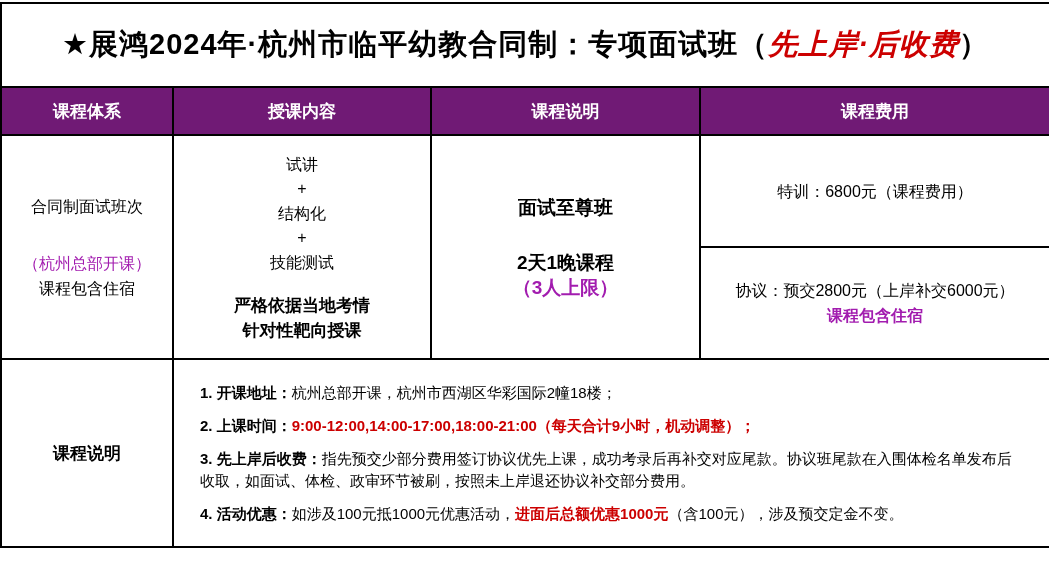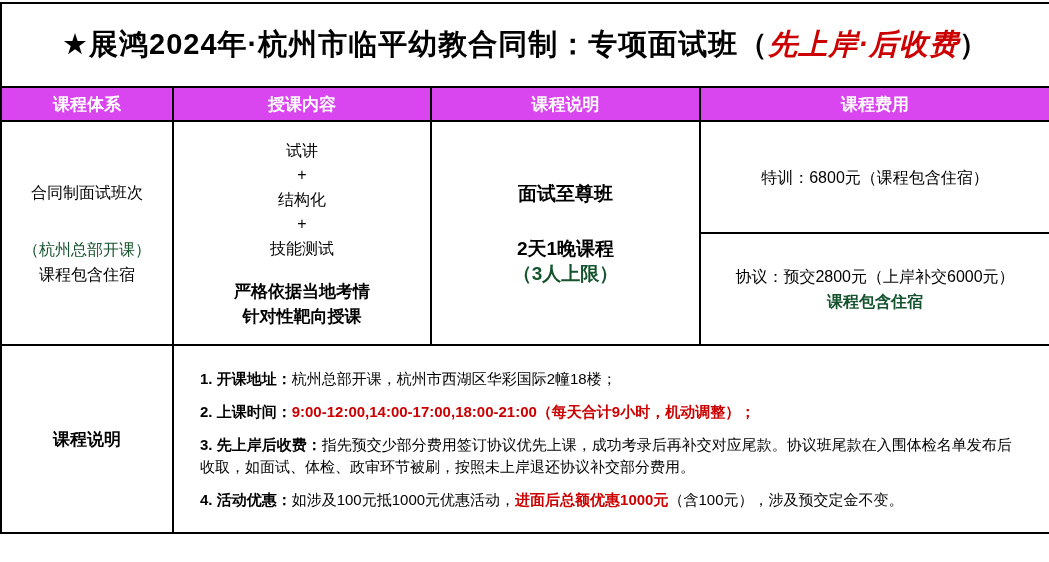--- a/index.html
+++ b/index.html
@@ -22,43 +22,43 @@
     height: 84px;
     text-align: center;
     font-size: 29px;
     font-weight: bold;
     letter-spacing: 1px;
   }
   .title-highlight { color: #cc0000; font-style: italic; }
 
   
   .header-row th {
-    height: 34px;
-    background: #d946ef;
+    height: 48px;
+    background: #701a75;
     color: #ffffff;
     font-size: 17px;
     font-weight: bold;
     text-align: center;
   }
 
   
   .cell-system, .cell-content, .cell-type, .cell-fee {
     text-align: center;
     font-size: 16px;
     line-height: 25px;
     margin-top: 25px;
   }
   .cell-system .gap-top { margin-top: 32px; }
   .cell-content .plus { line-height: 24px; }
   .cell-content .emph { font-weight: bold; font-size: 17px; line-height: 25px; }
   .cell-content .gap-top { margin-top: 18px; }
   .cell-type { font-size: 19px; font-weight: bold; }
   .cell-type .gap-top { margin-top: 30px; }
   .cell-fee { height: 112px; font-size: 16px; }
-  .red { color: #14532d; }
+  .red { color: #a21caf; }
   .bold { font-weight: bold; }
 
   
   .cell-notes-label {
     text-align: center;
     font-size: 17px;
     font-weight: bold;
     height: 188px;
   }
   .cell-notes {
@@ -111,21 +111,21 @@
         <div>技能测试</div>
         <div class="emph gap-top">严格依据当地考情</div>
         <div class="emph">针对性靶向授课</div>
       </td>
       <td class="cell-type" rowspan="2">
         <div>面试至尊班</div>
         <div class="gap-top">2天1晚课程</div>
         <div class="red">（3人上限）</div>
       </td>
       <td class="cell-fee">
-        <div>特训：6800元（课程包含住宿）</div>
+        <div>特训：6800元（课程费用）</div>
       </td>
     </tr>
     <tr>
       <td class="cell-fee">
         <div>协议：预交2800元（上岸补交6000元）</div>
         <div class="red bold">课程包含住宿</div>
       </td>
     </tr>
 
     <tr>

